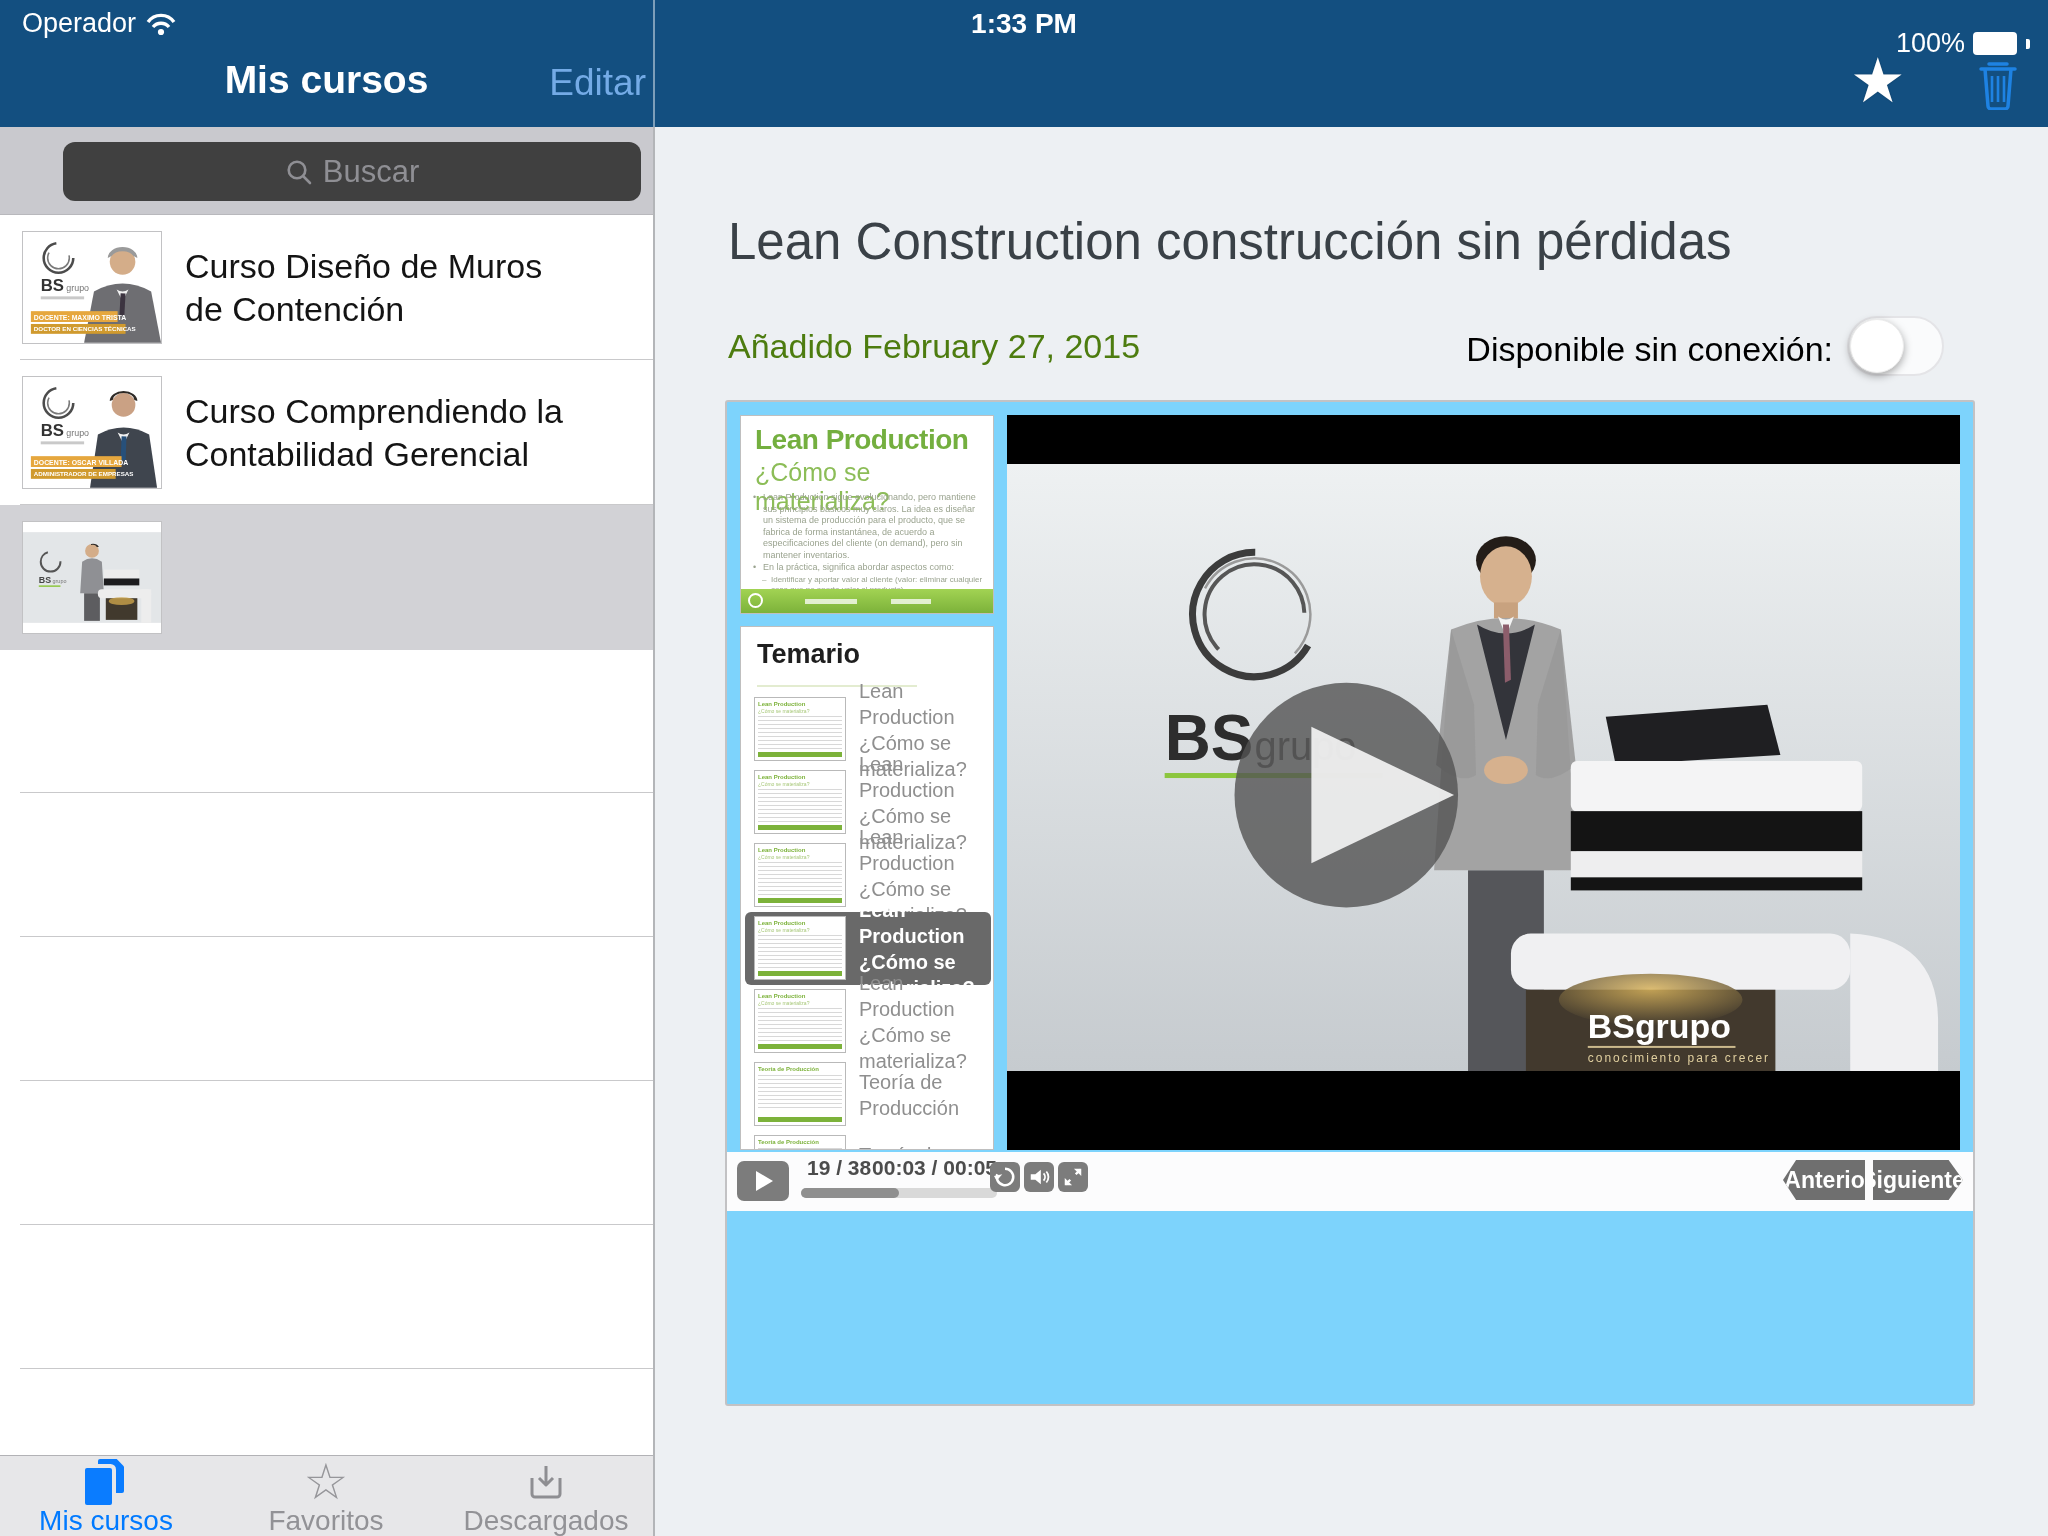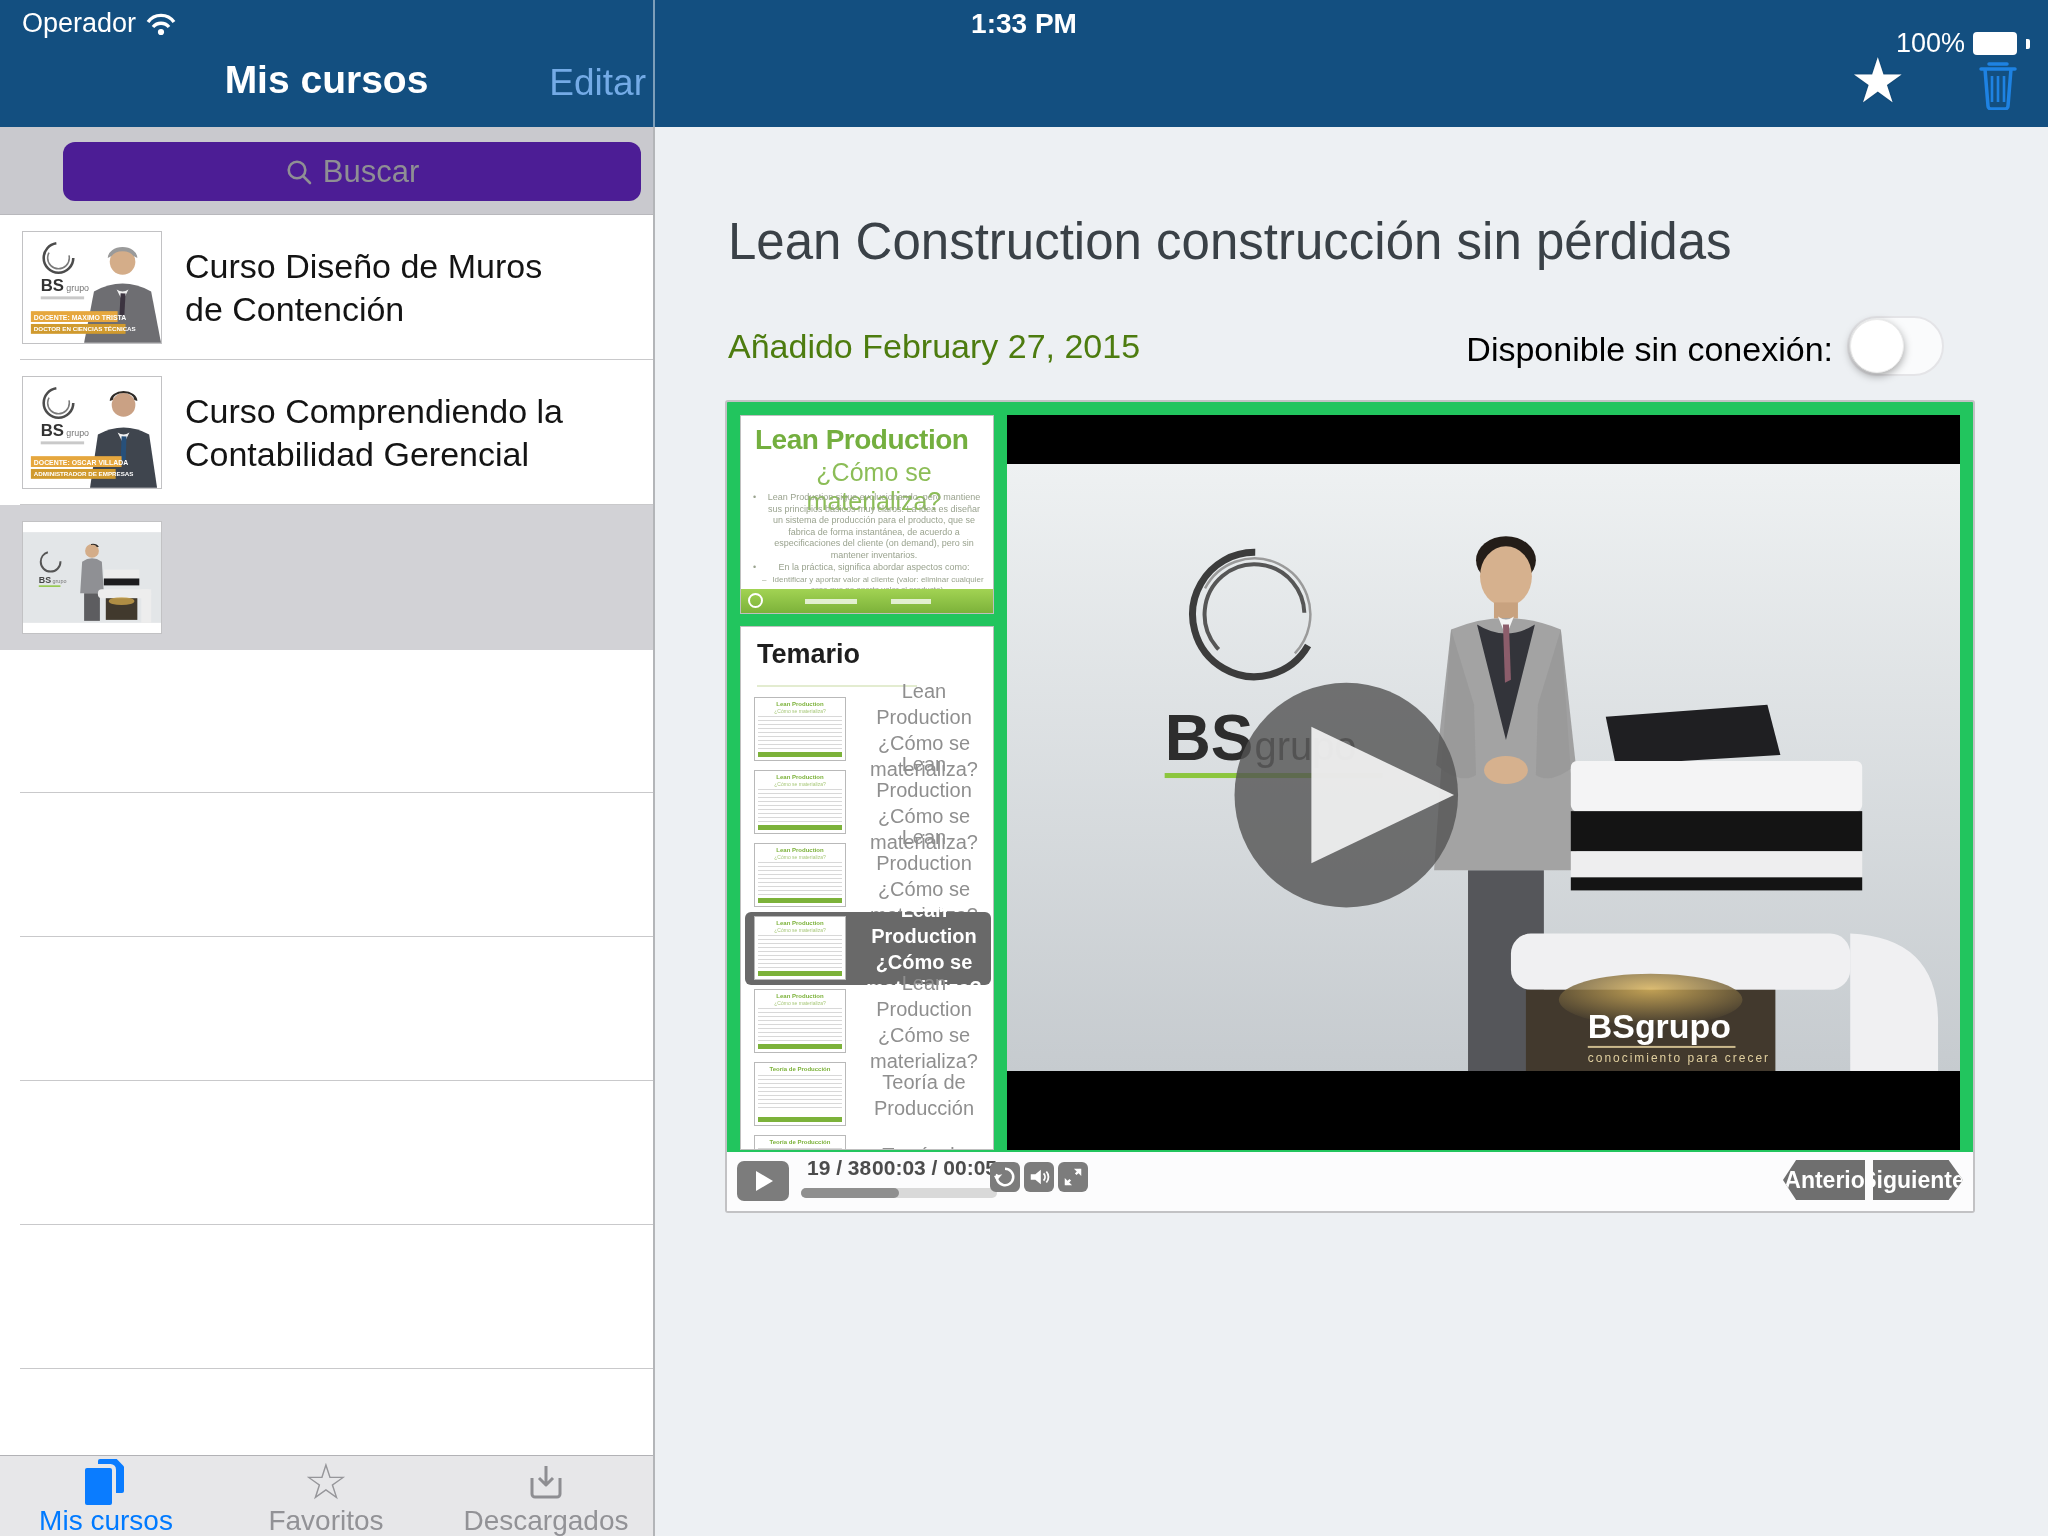--- a/index.html
+++ b/index.html
@@ -17,21 +17,21 @@
   .editar { position:absolute; left:546px; top:62px; width:100px; text-align:right; color:#74abe6; font-size:37px; cursor:pointer; }
   .hdr-star { position:absolute; left:1850px; top:44px; font-size:62px; color:#fff; text-shadow:0 0 2px rgba(0,0,0,.25); cursor:pointer; }
   .hdr-trash { position:absolute; left:1975px; top:56px; cursor:pointer; }
 
   
   .vdiv-a { position:absolute; left:653px; top:0; width:2px; height:127px; background:rgba(255,255,255,.45); }
   .vdiv-b { position:absolute; left:653px; top:127px; width:2px; height:1409px; background:#b3b5b8; }
 
   
   .search-area { position:absolute; left:0; top:127px; width:653px; height:88px; background:#c9c9ce; border-bottom:1px solid #b8b8bc; }
-  .search-field { position:absolute; left:63px; top:15px; width:578px; height:59px; background:#4c1d95; border-radius:12px;
+  .search-field { position:absolute; left:63px; top:15px; width:578px; height:59px; background:#404040; border-radius:12px;
                   display:flex; align-items:center; justify-content:center; gap:10px; color:#8f8f94; font-size:31px; cursor:text; }
   .course-list { position:absolute; left:0; top:215px; width:653px; height:1240px; background:#fff; }
   .course-row { position:absolute; left:0; width:653px; height:145px; cursor:pointer; }
   .course-row.sel { background:#d2d2d6; }
   .row-sep { position:absolute; left:20px; width:633px; height:1px; background:#c9c9cb; }
   .thumb { position:absolute; left:22px; top:16px; width:140px; height:113px; background:#fff; border:1px solid #c2c2c4; }
   .course-title { position:absolute; left:185px; top:0; width:450px; height:145px; display:flex; flex-direction:column; justify-content:center;
                   font-size:34px; line-height:43px; color:#141414; }
 
   
@@ -49,22 +49,22 @@
   
   .detail-title { position:absolute; left:728px; top:212px; width:1200px; font-size:51px; color:#3a4147; }
   .added { position:absolute; left:728px; top:327px; font-size:34px; color:#4d7c0f; }
   .offline-label { position:absolute; right:215px; top:330px; font-size:34px; color:#000000; }
   .toggle { position:absolute; left:1847px; top:316px; width:97px; height:60px; border-radius:30px;
             background:#fafbfc; border:2px solid #e4e4e7; cursor:pointer; }
   .knob { position:absolute; left:1px; top:1px; width:54px; height:54px; border-radius:50%; background:#fff;
           border:1px solid #ececec; box-shadow:0 3px 9px rgba(0,0,0,.35); }
 
   
-  .player { position:absolute; left:725px; top:400px; width:1250px; height:813px; background:#22c55e;
-            border:2px solid #c2c2c4; border-radius:3px;text-align:center; }
+  .player { position:absolute; left:725px; top:400px; width:1250px; height:1006px; background:#7dd3fc;
+            border:2px solid #c2c2c4; border-radius:3px; }
   .slide-card { position:absolute; left:13px; top:13px; width:254px; height:199px; background:#fff; border:1px solid #bfbfbf; overflow:hidden; }
   .slide-title { position:absolute; left:14px; top:8px; font-size:28px; color:#74af3f; font-weight:bold; letter-spacing:-.5px; }
   .slide-sub { position:absolute; left:14px; top:42px; font-size:25px; color:#8cbd57; }
   .slide-bullets { position:absolute; left:12px; top:76px; width:232px; color:#9aa38f; font-size:9px; line-height:11.5px; }
   .bullet { position:relative; padding-left:10px; margin-bottom:1px; }
   .bullet::before { content:"•"; position:absolute; left:0; top:0; }
   .bullet.lv2 { padding-left:18px; font-size:8px; line-height:10px; }
   .bullet.lv2::before { content:"–"; left:9px; }
   .slide-footer { position:absolute; left:0; bottom:0; width:100%; height:24px; background:linear-gradient(#a2d353,#7cb23a); }
   .sf-ring { position:absolute; left:7px; top:4px; width:15px; height:15px; border:2px solid #fff; border-radius:50%; }

